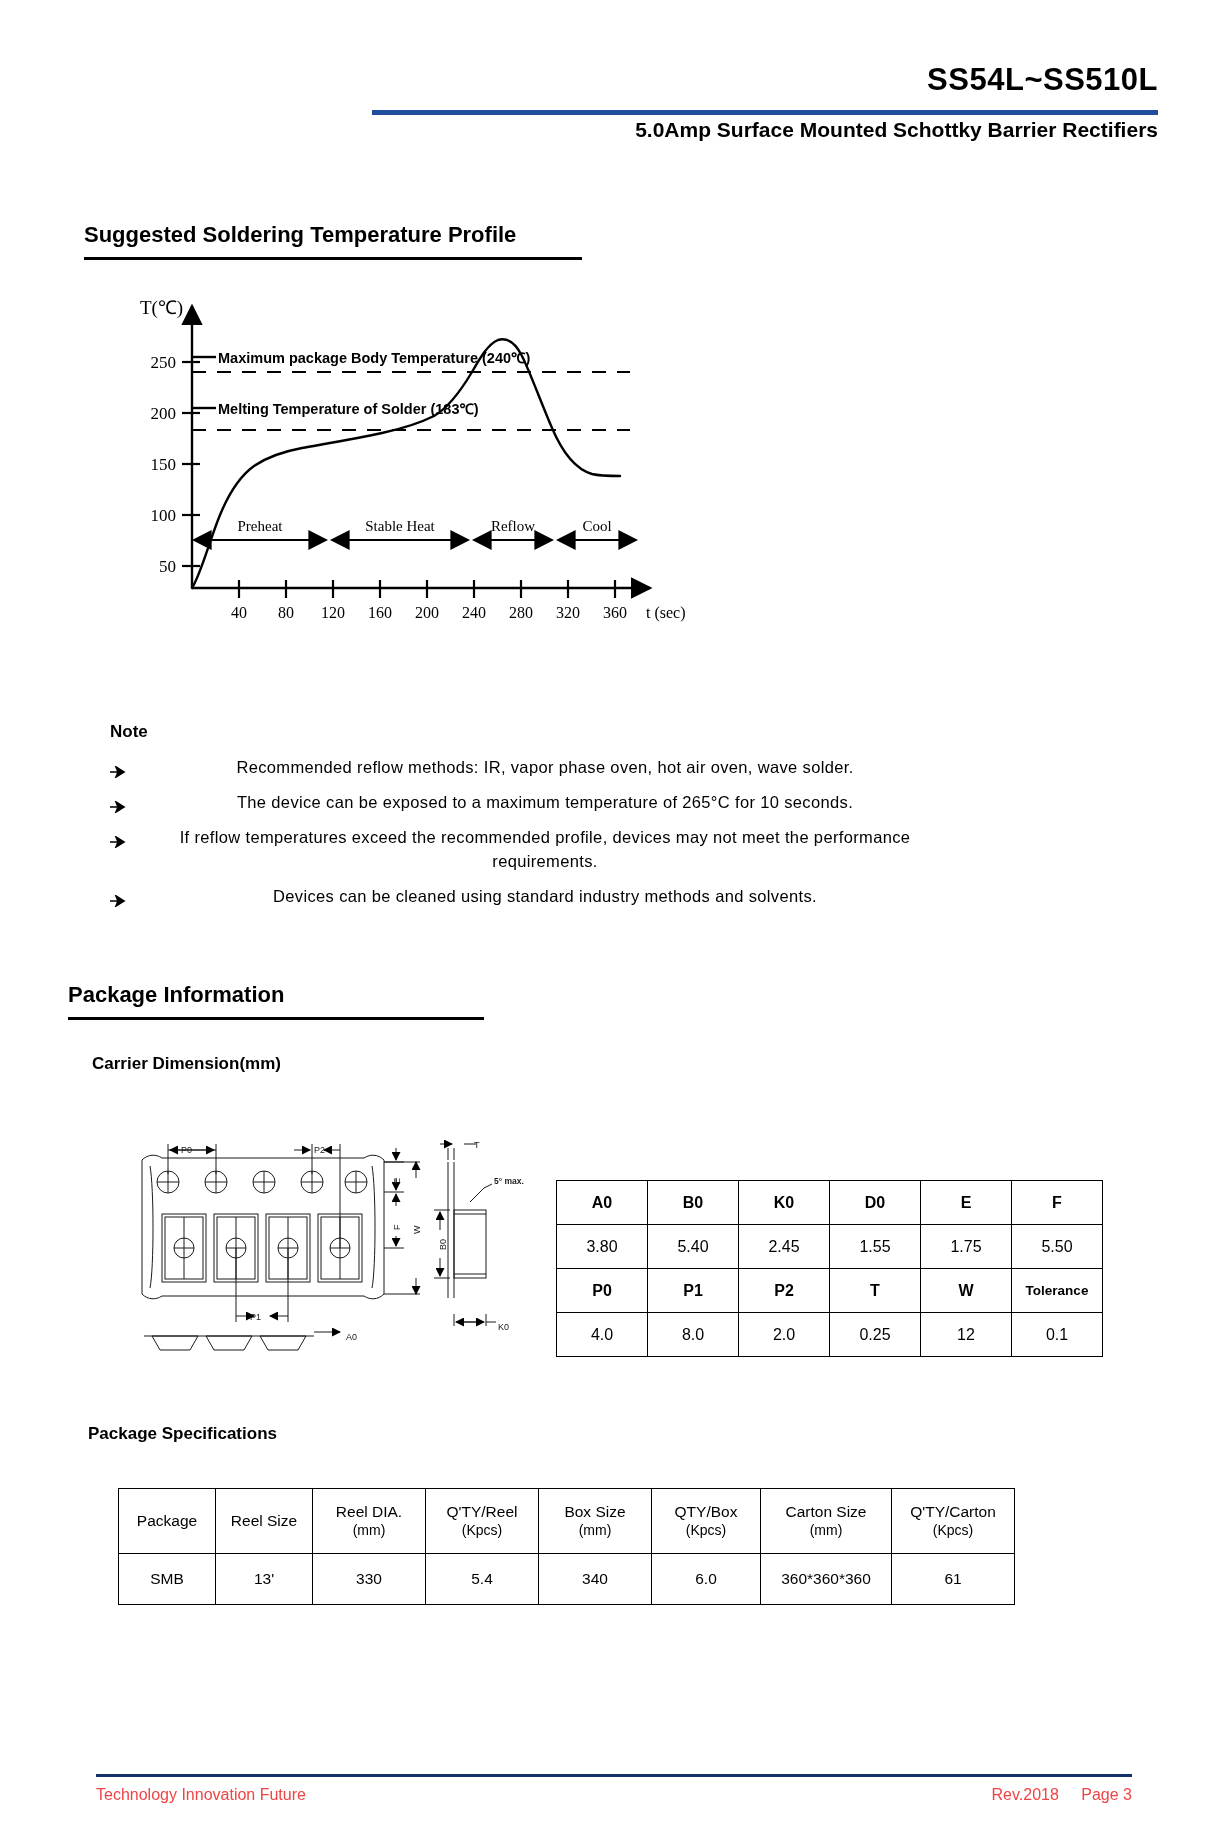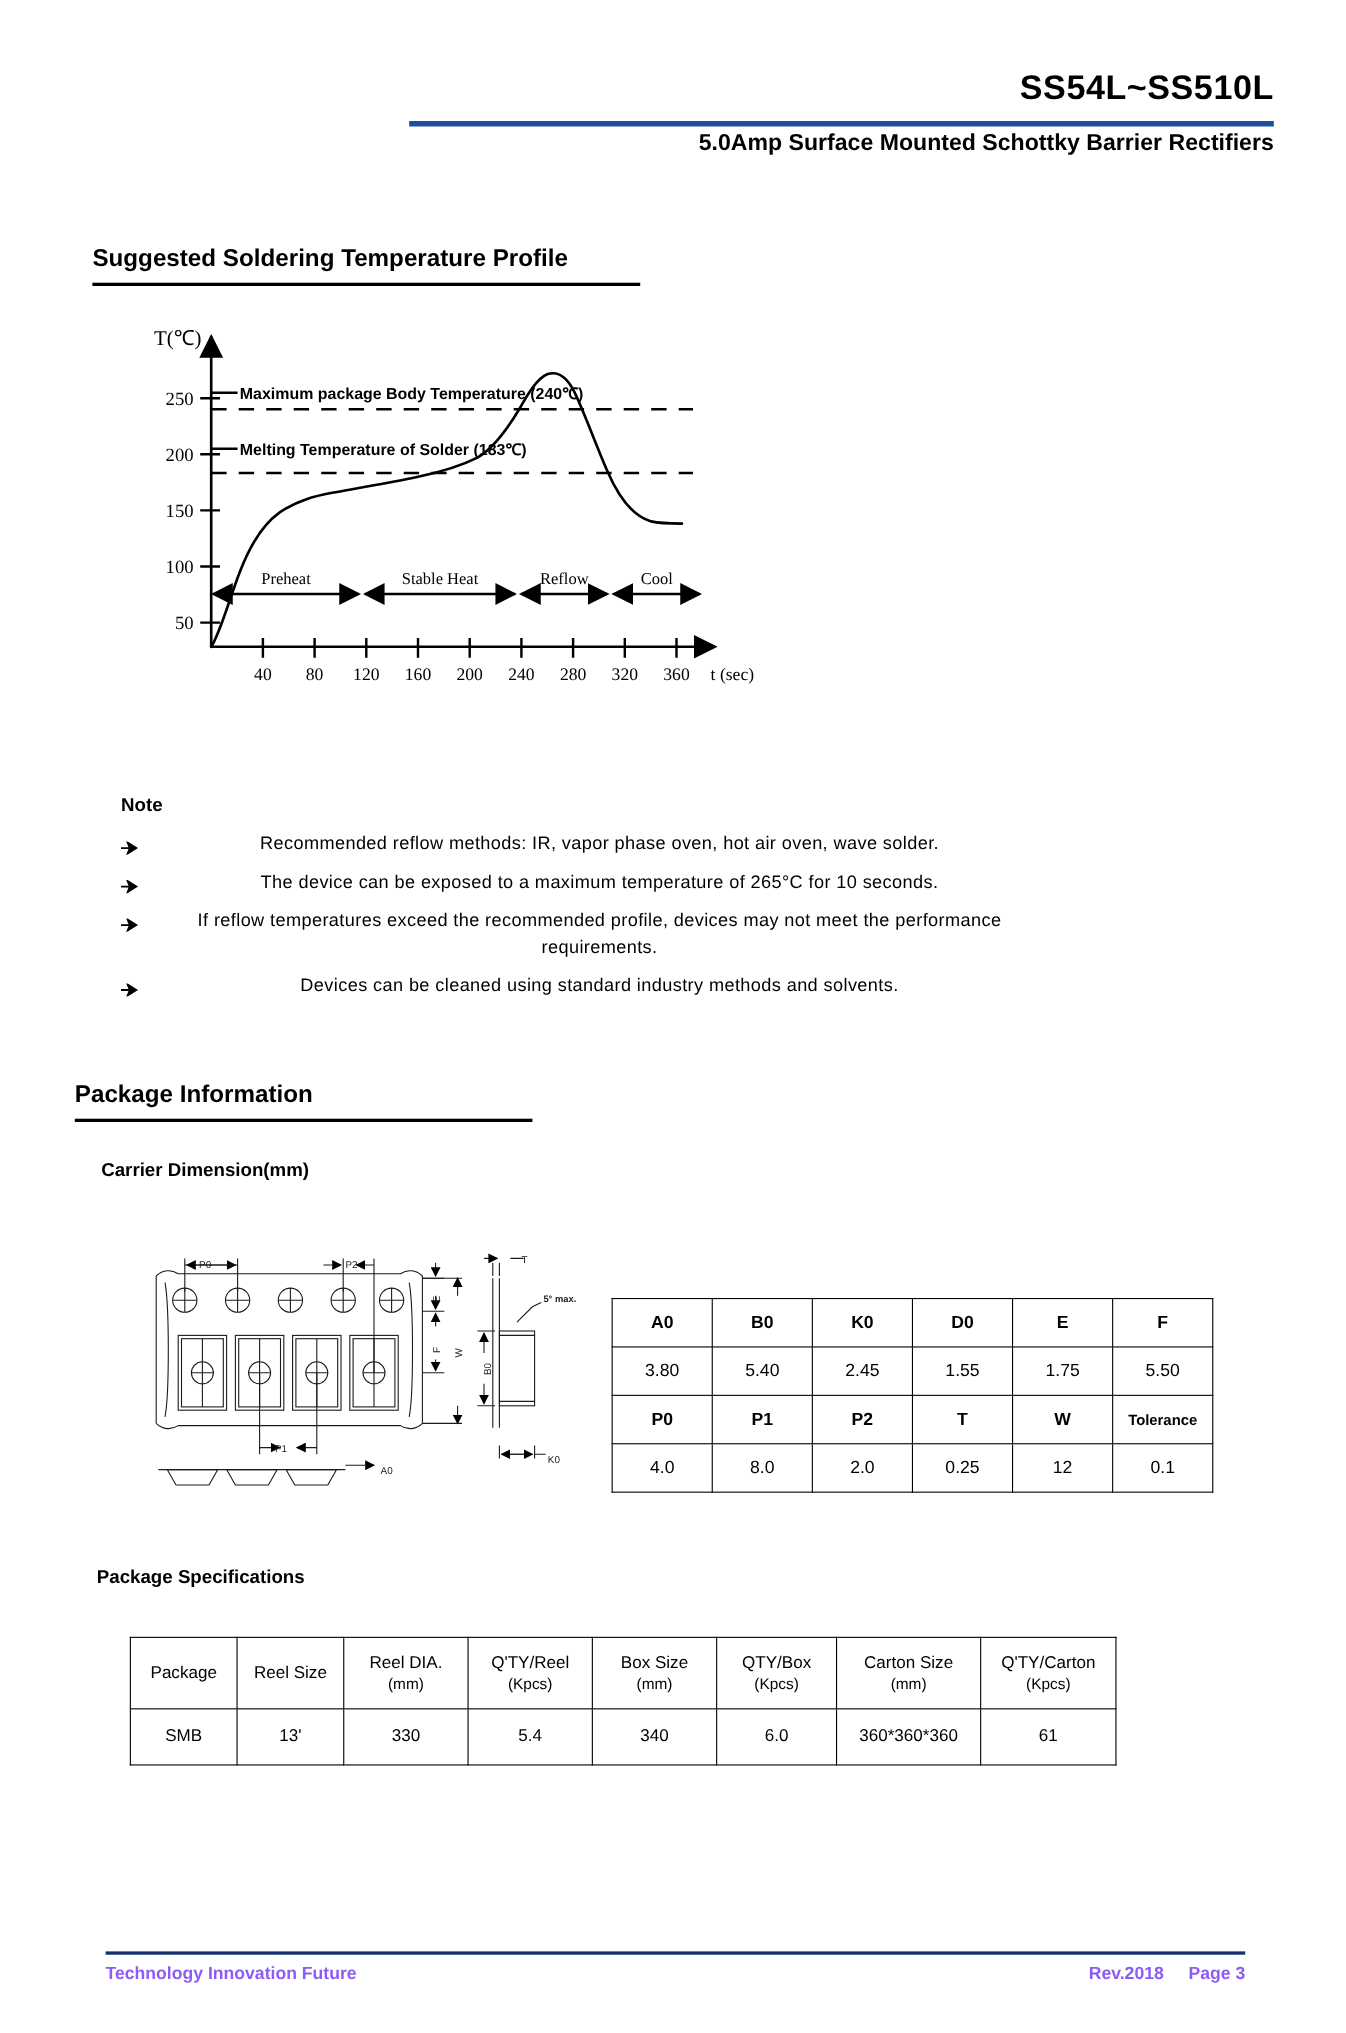--- a/index.html
+++ b/index.html
@@ -92,21 +92,21 @@
   .tbl-spec .c-boxsize{width:100px;}
   .tbl-spec .c-qtybox{width:96px;}
   .tbl-spec .c-carton{width:118px;}
   .tbl-spec .c-qtycarton{width:110px;}
 
   
   .footer{position:absolute;left:96px;top:1774px;width:1036px;}
   .footer-rule{height:2.5px;background:#12306b;width:100%;}
   .footer-row{
     display:flex;justify-content:space-between;align-items:baseline;
-    margin-top:9px;color:#8b5cf6;font-size:16px;font-weight:bold;gap:33px;
+    margin-top:9px;color:#ef4444;font-size:16px;font-weight:normal;gap:33px;
   }
   .footer-right span{margin-left:18px;}
 </style>
 </head>
 <body>
 
 <div class="page">
 
   <div class="header">
     <div class="hdr-title">SS54L~SS510L</div>

